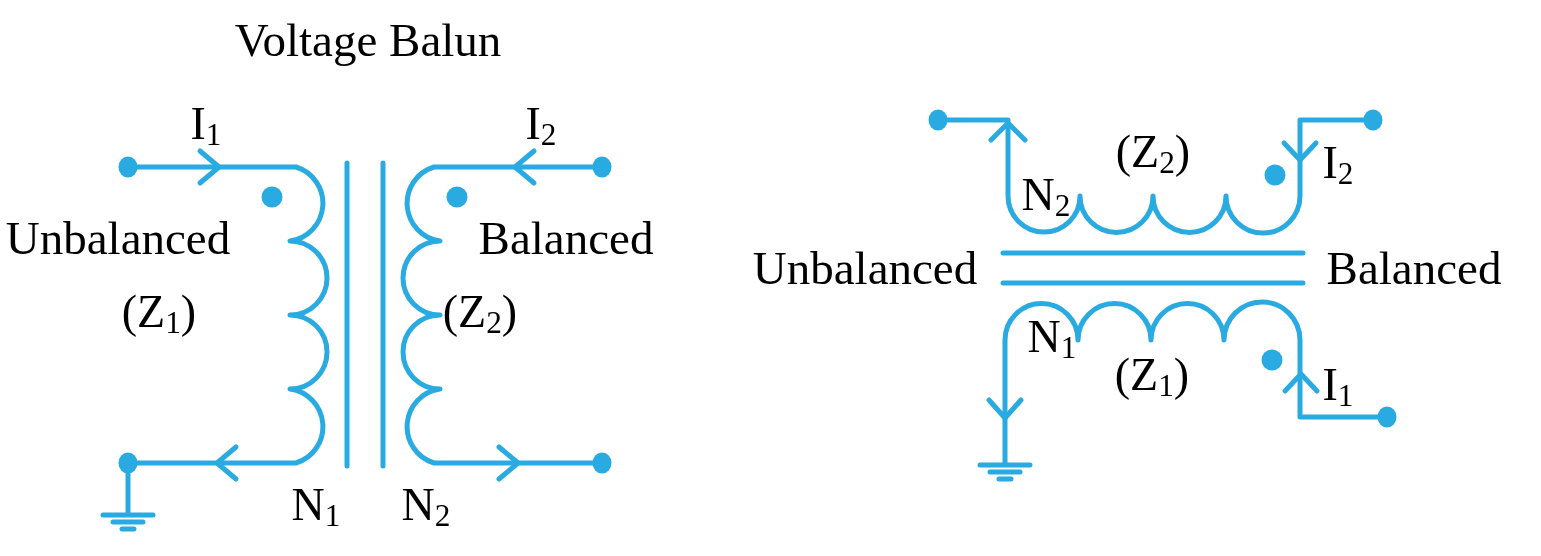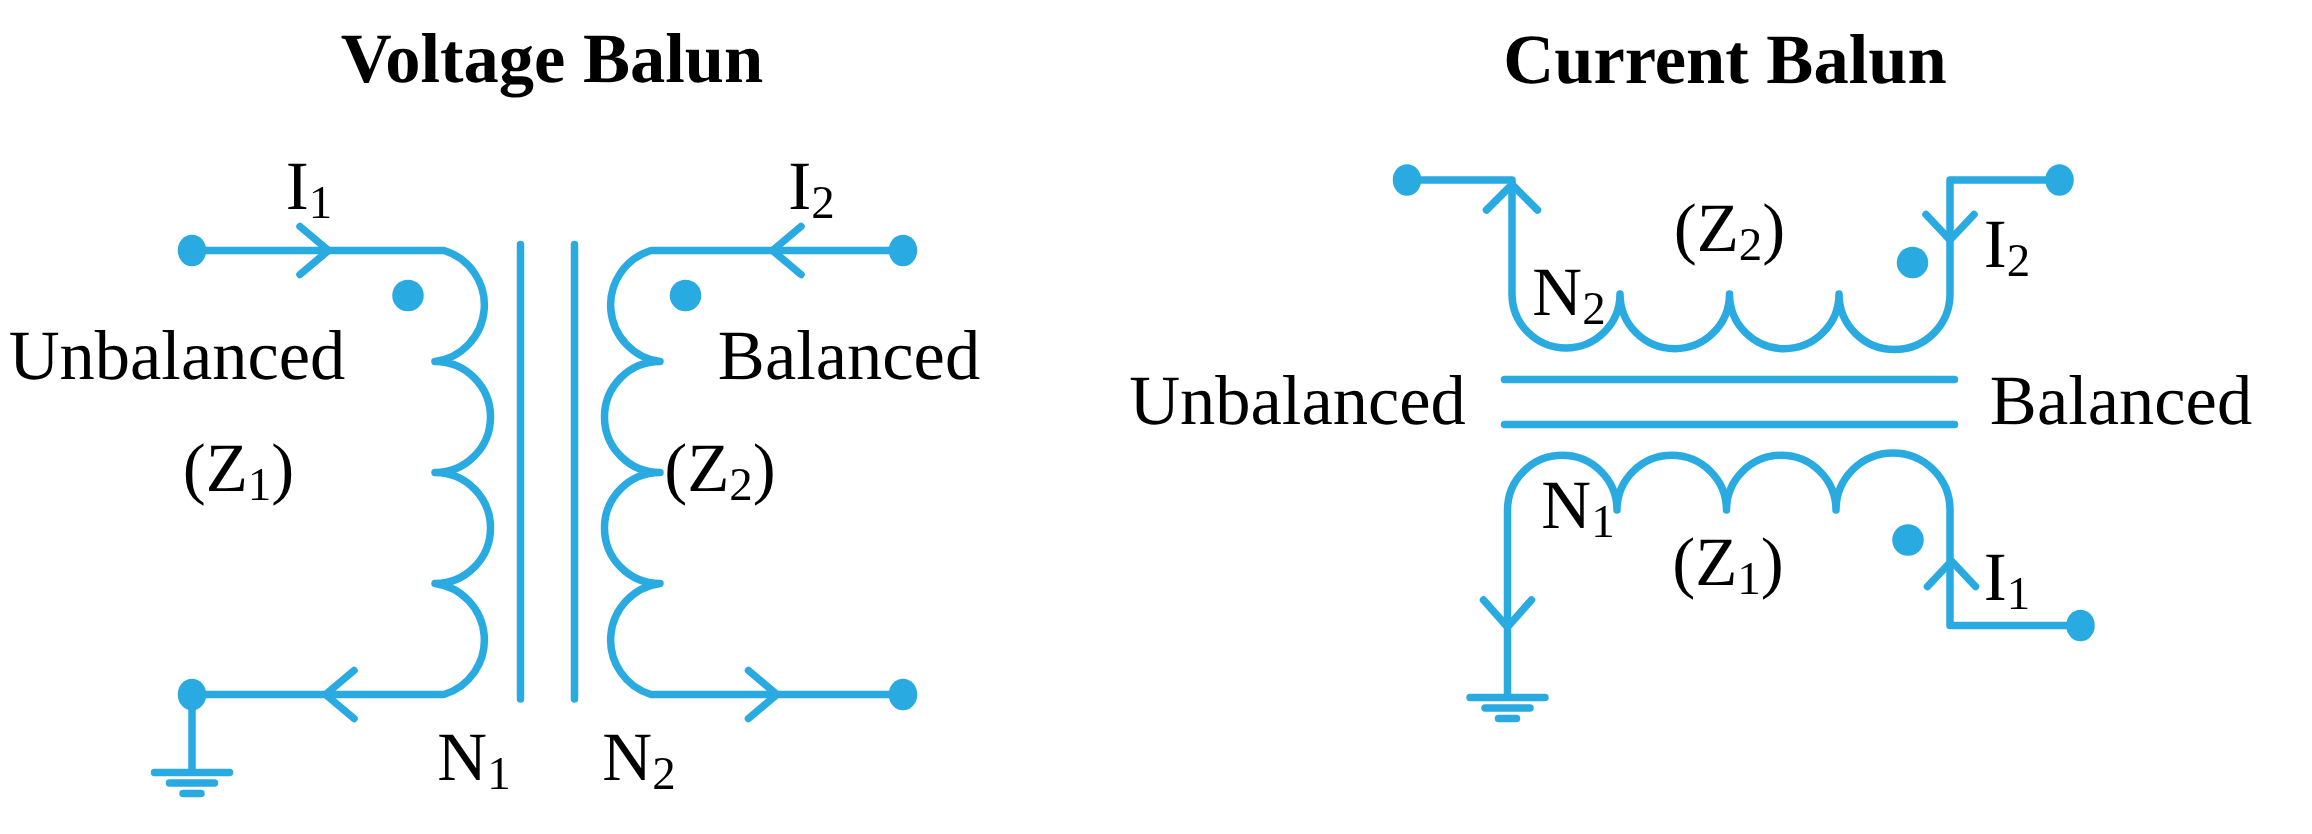--- a/index.html
+++ b/index.html
@@ -13,21 +13,21 @@
   #stage svg { position:absolute; left:0; top:0; }
   .wire  { stroke:var(--line,#29ABE2); stroke-width:5; fill:none; stroke-linecap:round; stroke-linejoin:round; }
   .dot   { fill:var(--line,#29ABE2); stroke:none; }
   .lbl {
     position:absolute;
     transform:translate(-50%,-50%);
     color:var(--text,#000);
     white-space:nowrap;
     line-height:1;
   }
-  .title { font-size:47px;font-weight:bold; }
+  .title { font-size:47px; }
   .side  { font-size:47px; }
   .sym   { font-size:46px; }
   .sub   { font-size:0.68em; position:relative; top:0.18em; }
 </style>
 </head>
 <body>
 
 <div id="stage">
 
   <svg width="1541" height="556" viewBox="0 0 1541 556">
@@ -111,23 +111,20 @@
   <div class="lbl sym" style="left:480px;top:312px">
     <span>(Z</span><span class="sub">2</span><span>)</span>
   </div>
   <div class="lbl sym" style="left:316px;top:505px">
     <span>N</span><span class="sub">1</span><span></span>
   </div>
   <div class="lbl sym" style="left:426px;top:505px">
     <span>N</span><span class="sub">2</span><span></span>
   </div>
 
-  <div class="lbl title" style="left:1150px;top:41px">
-    <span>Current Balun</span>
-  </div>
   <div class="lbl side" style="left:865px;top:268px">
     <span>Unbalanced</span>
   </div>
   <div class="lbl side" style="left:1414px;top:268px">
     <span>Balanced</span>
   </div>
   <div class="lbl sym" style="left:1046px;top:195px">
     <span>N</span><span class="sub">2</span><span></span>
   </div>
   <div class="lbl sym" style="left:1153px;top:152px">

